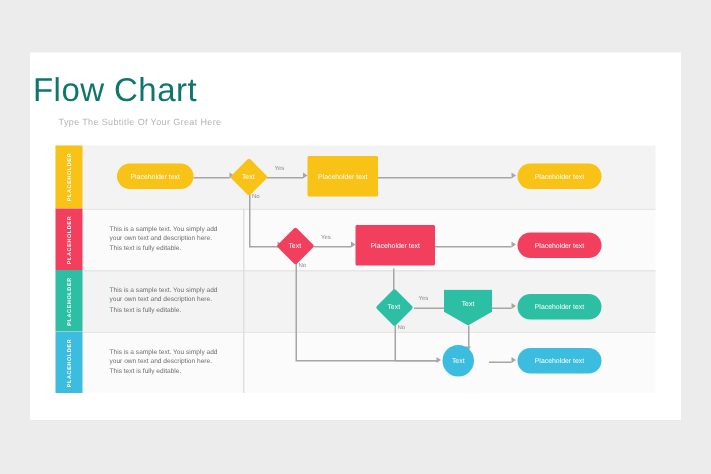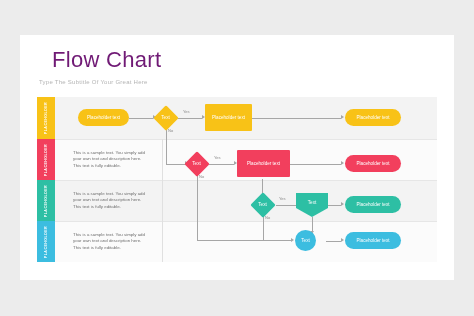--- a/index.html
+++ b/index.html
@@ -23,25 +23,25 @@
     position: absolute;
     left: 20px;
     top: 35px;
     width: 434px;
     height: 245px;
     background: #ffffff;
   }
   
   .title {
     position: absolute;
-    left: 32px;
+    left: 2px;
     top: 14px;
     font-size: 22px;
     font-weight: 400;
-    color: #701a75;
+    color: #0f766e;
     letter-spacing: 0.3px;
     line-height: 1;
   }
   .subtitle {
     position: absolute;
     left: 19px;
     top: 44px;
     font-size: 6px;
     color: #b4b4b4;
     letter-spacing: 0.25px;

